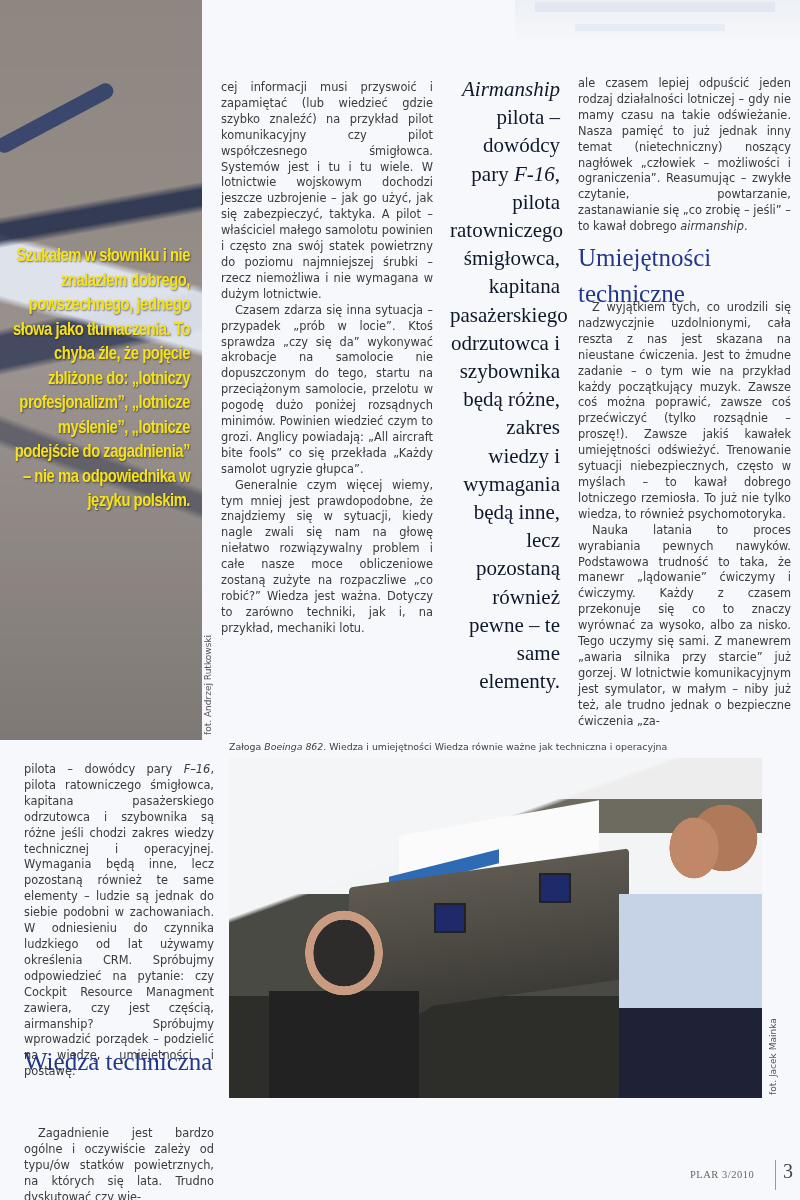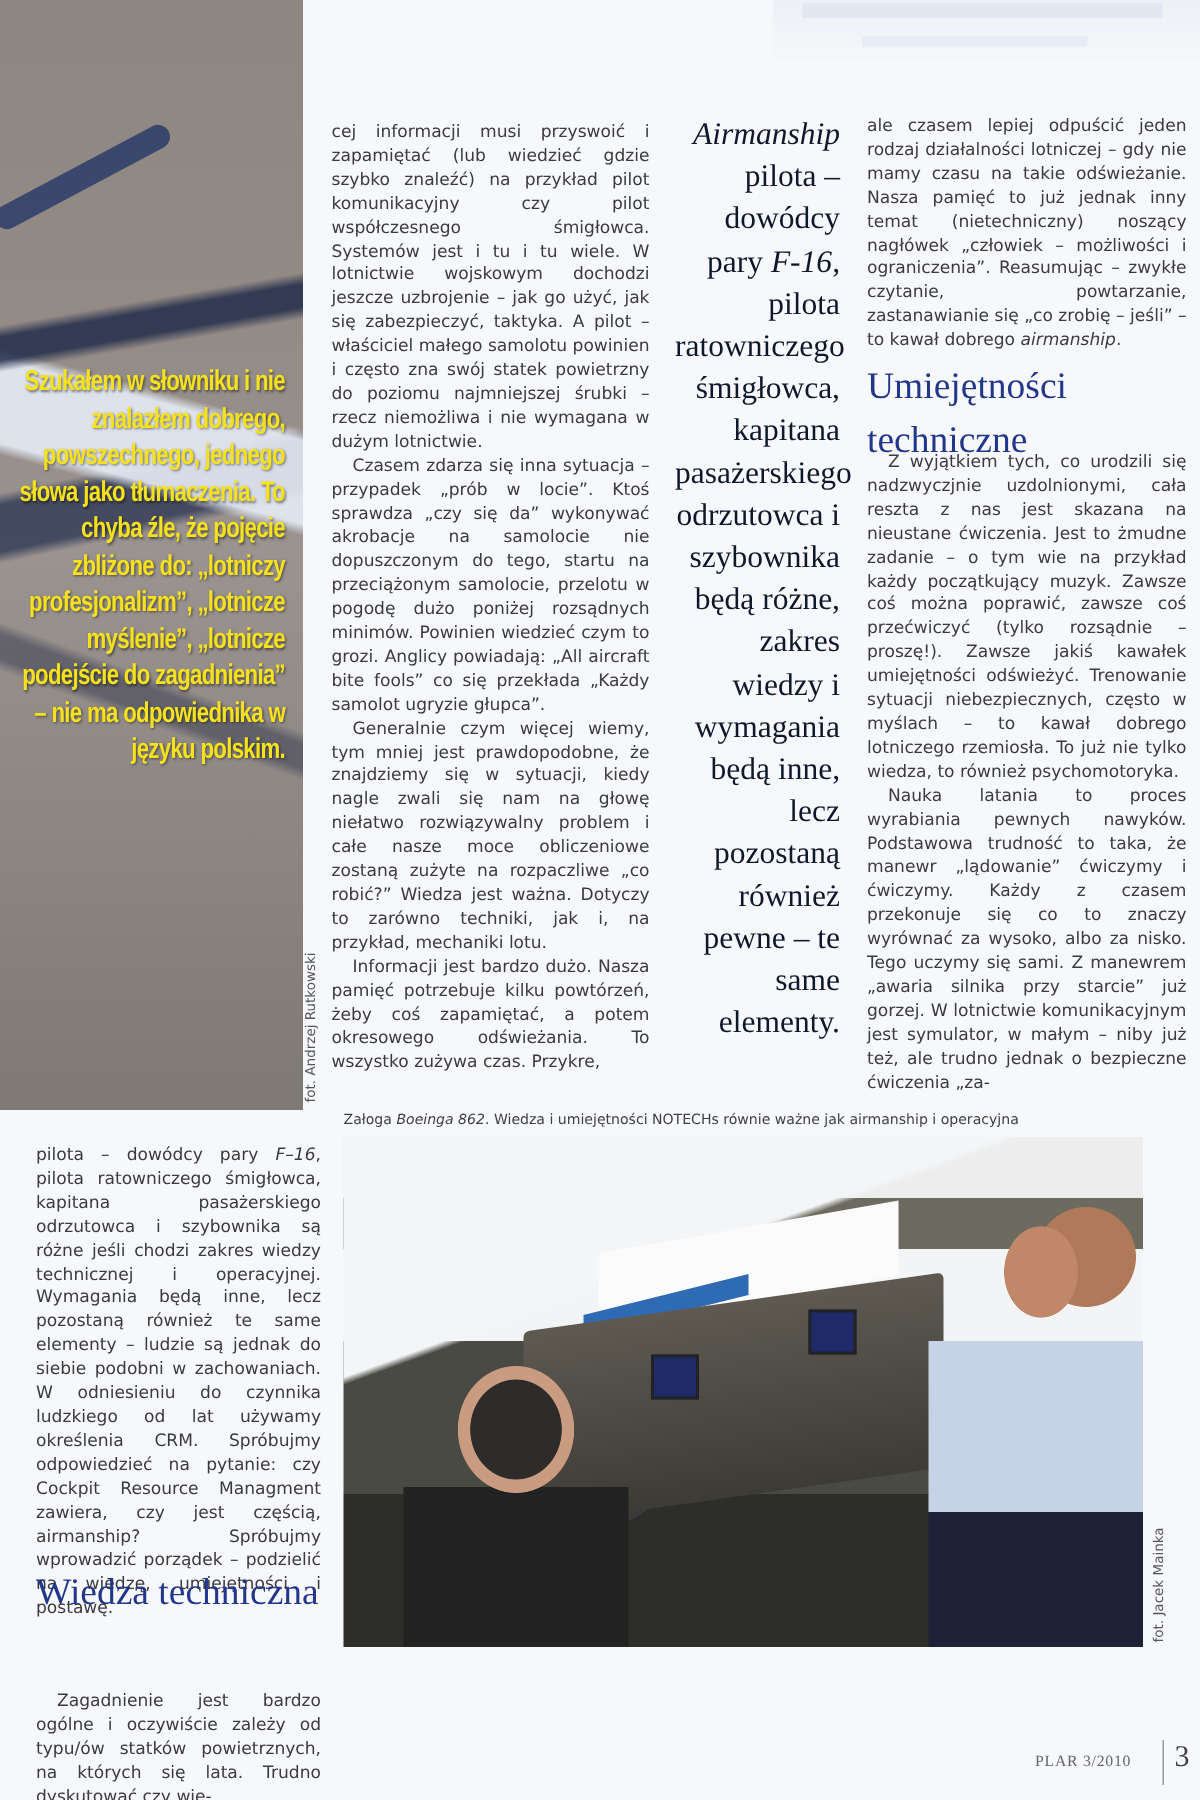--- a/index.html
+++ b/index.html
@@ -61,37 +61,36 @@
 <div class="photo-top">
   <div class="shadow-stripe"></div>
 </div>
 <div class="pullquote">Szukałem w słowniku i nie znalazłem dobrego, powszechnego, jednego słowa jako tłumaczenia. To chyba źle, że pojęcie zbliżone do: „lotniczy profesjonalizm”, „lotnicze myślenie”, „lotnicze podejście do zagadnienia” – nie ma odpowiednika w języku polskim.</div>
 <div class="credit-v" style="left:203px; top:735px;">fot. Andrzej Rutkowski</div>
 
 <div class="col c1">
   <p>cej informacji musi przyswoić i zapamiętać (lub wiedzieć gdzie szybko znaleźć) na przykład pilot komunikacyjny czy pilot współczesnego śmigłowca. Systemów jest i tu i tu wiele. W lotnictwie wojskowym dochodzi jeszcze uzbrojenie – jak go użyć, jak się zabezpieczyć, taktyka. A pilot – właściciel małego samolotu powinien i często zna swój statek powietrzny do poziomu najmniejszej śrubki – rzecz niemożliwa i nie wymagana w dużym lotnictwie.</p>
   <p class="ind">Czasem zdarza się inna sytuacja – przypadek „prób w locie”. Ktoś sprawdza „czy się da” wykonywać akrobacje na samolocie nie dopuszczonym do tego, startu na przeciążonym samolocie, przelotu w pogodę dużo poniżej rozsądnych minimów. Powinien wiedzieć czym to grozi. Anglicy powiadają: „All aircraft bite fools” co się przekłada „Każdy samolot ugryzie głupca”.</p>
   <p class="ind">Generalnie czym więcej wiemy, tym mniej jest prawdopodobne, że znajdziemy się w sytuacji, kiedy nagle zwali się nam na głowę niełatwo rozwiązywalny problem i całe nasze moce obliczeniowe zostaną zużyte na rozpaczliwe „co robić?” Wiedza jest ważna. Dotyczy to zarówno techniki, jak i, na przykład, mechaniki lotu.</p>
-  <p class="ind">Informacji jest bardzo dużo. Nasza pamięć potrzebuje kilku powtórzeń, żeby coś zapamiętać, a potem okresowego odświeżania. To wszystko zużywa czas. Przykre,</p>
 </div>
 
 <div class="mid-quote"><i>Airmanship</i><span> pilota – dowódcy pary </span><i>F-16</i><span>, pilota ratowniczego śmigłowca, kapitana pasażerskiego odrzutowca i szybownika będą różne, zakres wiedzy i wymagania będą inne, lecz pozostaną również pewne – te same elementy.</span></div>
 
 <div class="col c3">
   <p><span>ale czasem lepiej odpuścić jeden rodzaj działalności lotniczej – gdy nie mamy czasu na takie odświeżanie. Nasza pamięć to już jednak inny temat (nietechniczny) noszący nagłówek „człowiek – możliwości i ograniczenia”. Reasumując – zwykłe czytanie, powtarzanie, zastanawianie się „co zrobię – jeśli” – to kawał dobrego </span><i>airmanship</i><span>.</span></p>
 </div>
 
 <h2 class="h-umiej">Umiejętności techniczne</h2>
 
 <div class="col c5">
   <p class="ind">Z wyjątkiem tych, co urodzili się nadzwyczjnie uzdolnionymi, cała reszta z nas jest skazana na nieustane ćwiczenia. Jest to żmudne zadanie – o tym wie na przykład każdy początkujący muzyk. Zawsze coś można poprawić, zawsze coś przećwiczyć (tylko rozsądnie – proszę!). Zawsze jakiś kawałek umiejętności odświeżyć. Trenowanie sytuacji niebezpiecznych, często w myślach – to kawał dobrego lotniczego rzemiosła. To już nie tylko wiedza, to również psychomotoryka.</p>
   <p class="ind">Nauka latania to proces wyrabiania pewnych nawyków. Podstawowa trudność to taka, że manewr „lądowanie” ćwiczymy i ćwiczymy. Każdy z czasem przekonuje się co to znaczy wyrównać za wysoko, albo za nisko. Tego uczymy się sami. Z manewrem „awaria silnika przy starcie” już gorzej. W lotnictwie komunikacyjnym jest symulator, w małym – niby już też, ale trudno jednak o bezpieczne ćwiczenia „za-</p>
 </div>
 
-<div class="caption"><span>Załoga </span><i>Boeinga 862</i><span>. Wiedza i umiejętności NOTECHs równie ważne jak airmanship i operacyjna</span></div>
+<div class="caption"><span>Załoga </span><i>Boeinga 862</i><span>. Wiedza i umiejętności Wiedza równie ważne jak techniczna i operacyjna</span></div>
 
 <div class="cockpit">
   <div class="cp-glare"></div>
   <div class="cp-blue"></div>
   <div class="cp-panel"></div>
   <div class="cp-screen" style="left:205px; top:145px;"></div>
   <div class="cp-screen" style="left:310px; top:115px;"></div>
   <div class="cp-screen" style="left:110px; top:195px;"></div>
   <div class="cp-pilotL"></div>
   <div class="cp-pilotR"></div>

